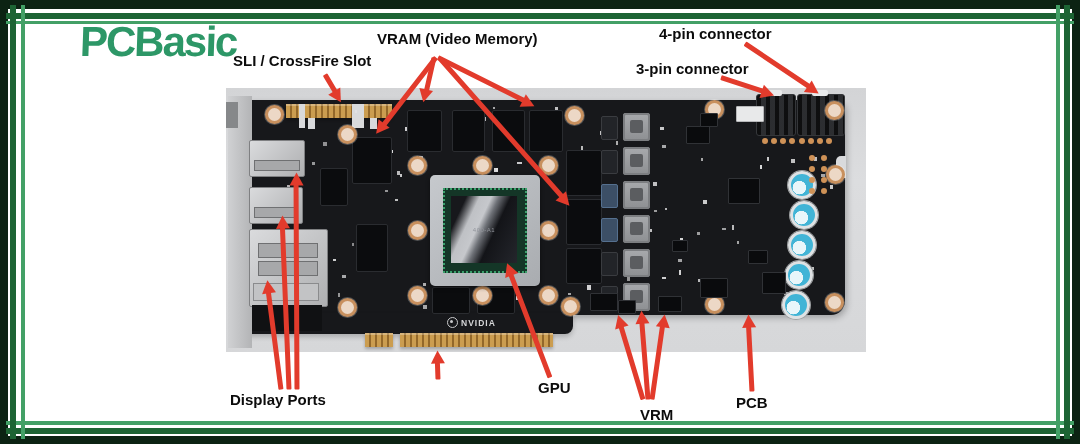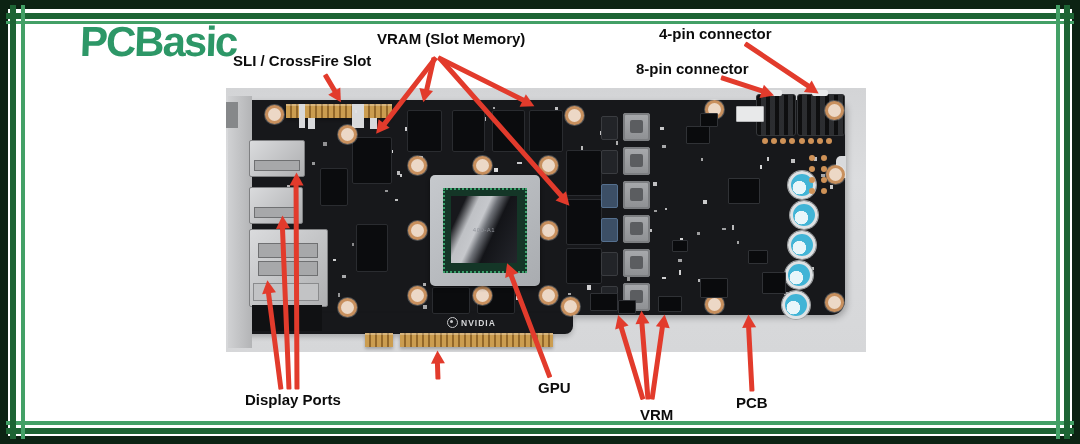--- a/index.html
+++ b/index.html
@@ -327,22 +327,22 @@
       <div class="arrow" style="left: 297px; top: 386.5px; width: 205.002px; transform: rotate(-90.2653deg);"></div>
       <div class="arrow" style="left: 438px; top: 376.5px; width: 17.0179px; transform: rotate(-92.0454deg);"></div>
       <div class="arrow" style="left: 550px; top: 374.5px; width: 109.905px; transform: rotate(-110.833deg);"></div>
       <div class="arrow" style="left: 643px; top: 396.5px; width: 75.6833px; transform: rotate(-106.763deg);"></div>
       <div class="arrow" style="left: 648px; top: 396.5px; width: 77.278px; transform: rotate(-94.548deg);"></div>
       <div class="arrow" style="left: 652px; top: 396.5px; width: 73.8528px; transform: rotate(-81.8699deg);"></div>
       <div class="arrow" style="left: 752px; top: 388.5px; width: 65.1052px; transform: rotate(-93.0128deg);"></div>
     </div>
 
   <div class="lbl" style="left:233px;top:52px">SLI / CrossFire Slot</div>
-  <div class="lbl" style="left:377px;top:30px">VRAM (Slot Memory)</div>
+  <div class="lbl" style="left:377px;top:30px">VRAM (Video Memory)</div>
   <div class="lbl" style="left:659px;top:25px">4-pin connector</div>
-  <div class="lbl" style="left:636px;top:60px">8-pin connector</div>
-  <div class="lbl" style="left:245px;top:391px">Display Ports</div>
+  <div class="lbl" style="left:636px;top:60px">3-pin connector</div>
+  <div class="lbl" style="left:230px;top:391px">Display Ports</div>
   <div class="lbl lbl-center" style="left:372px;top:382px;width:140px">
   </div>
   <div class="lbl" style="left:538px;top:379px">GPU</div>
   <div class="lbl" style="left:640px;top:406px">VRM</div>
   <div class="lbl" style="left:736px;top:394px">PCB</div>
 </div>
 
 </body></html>

